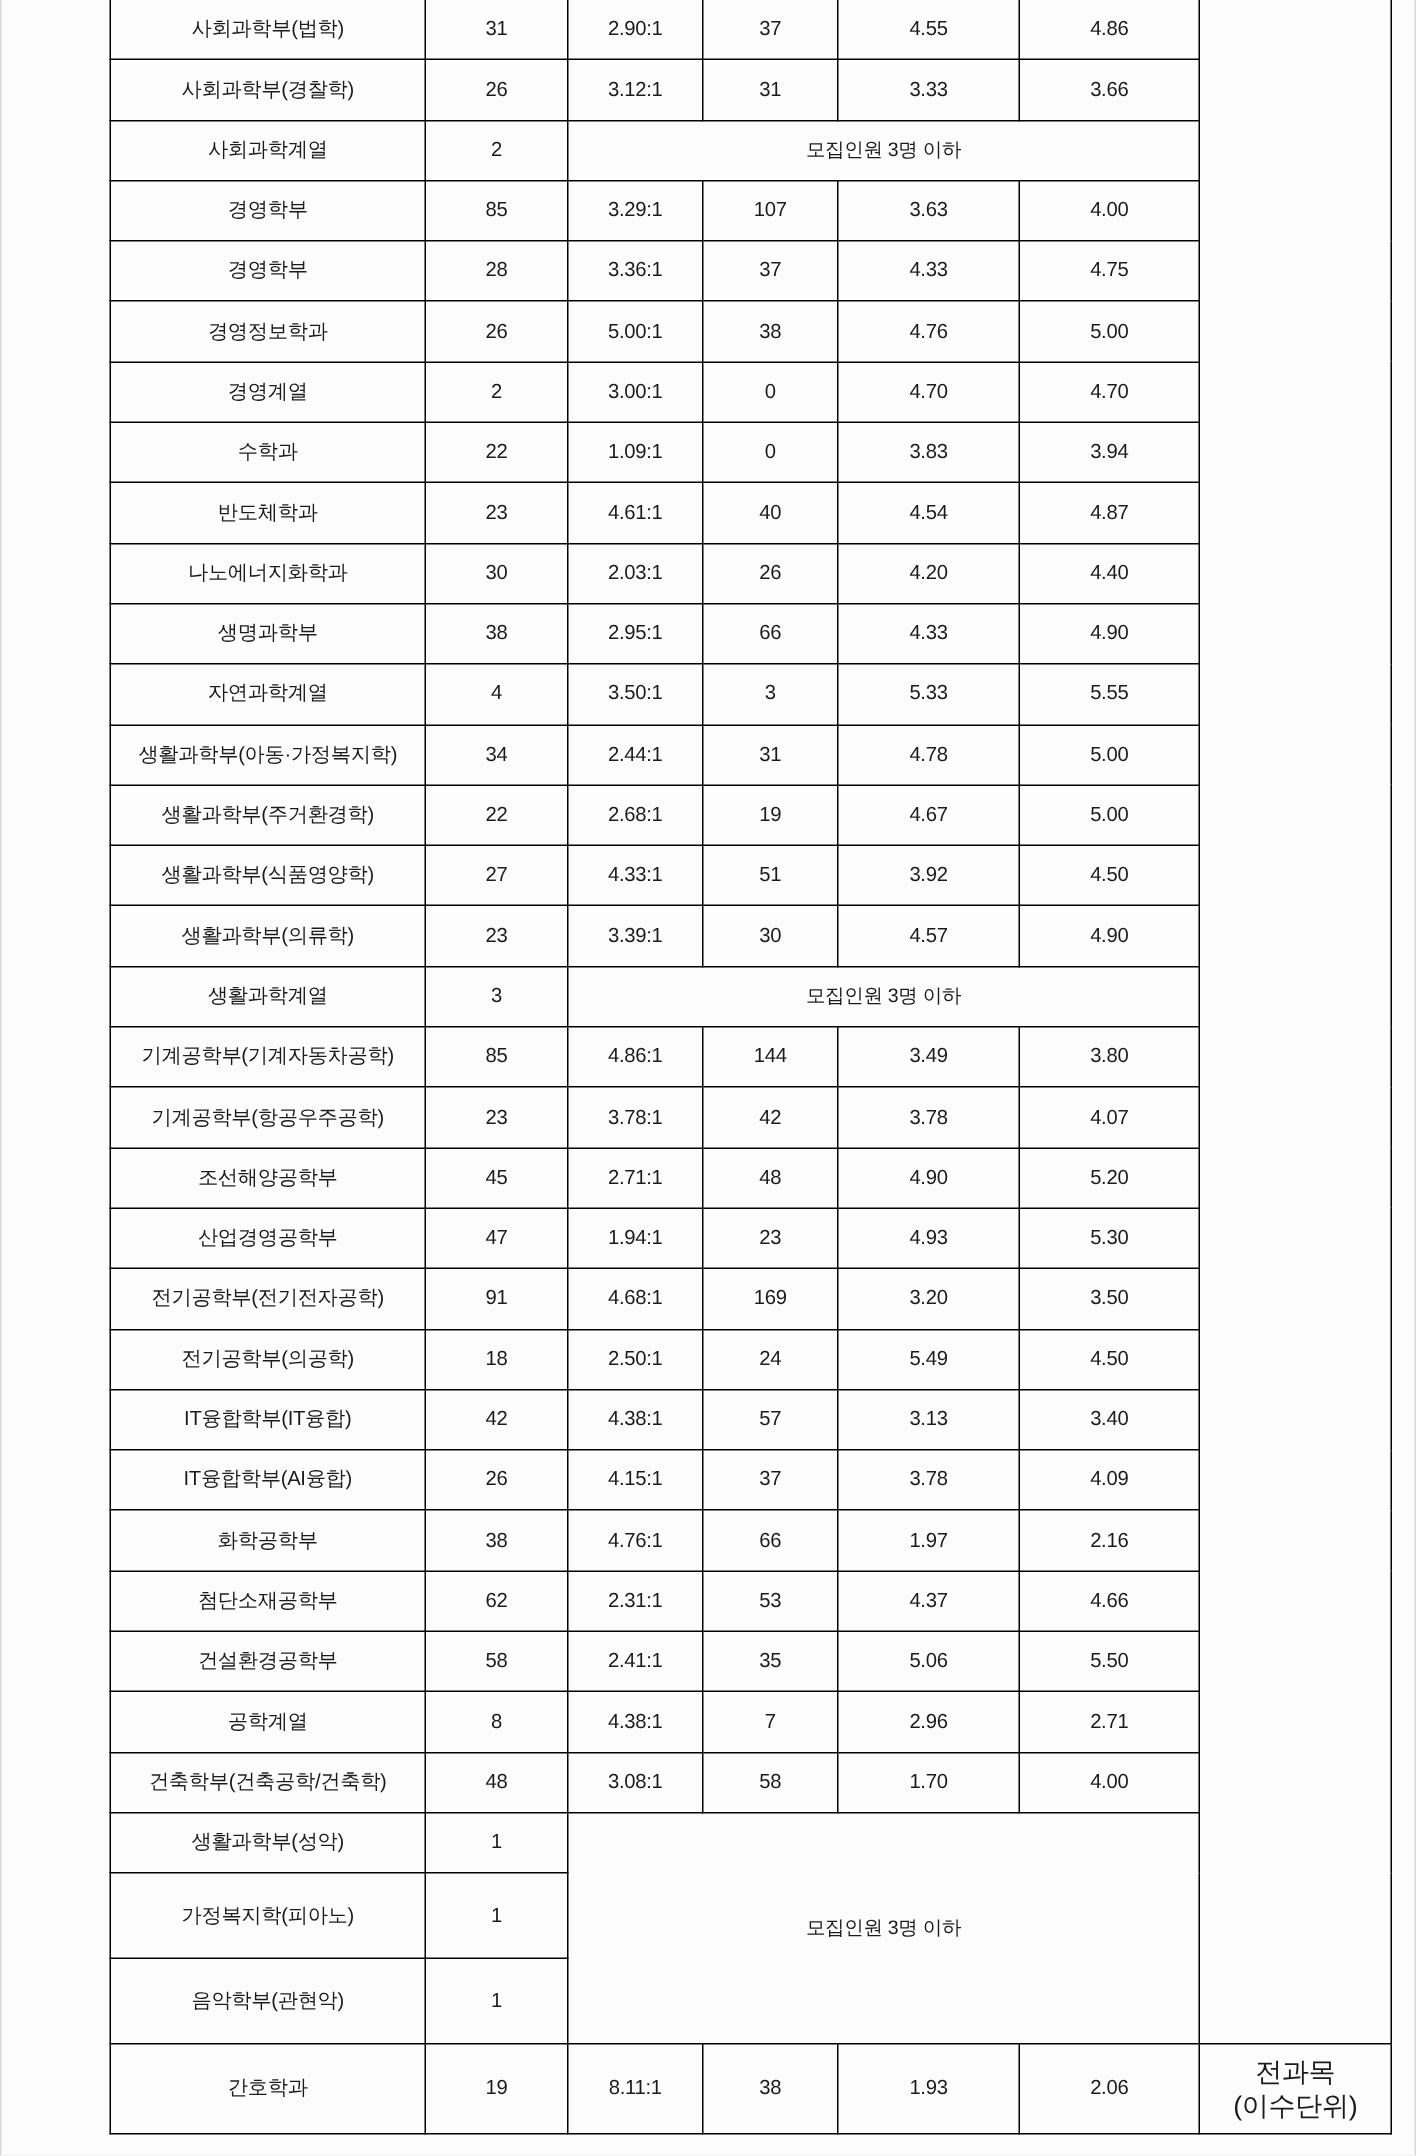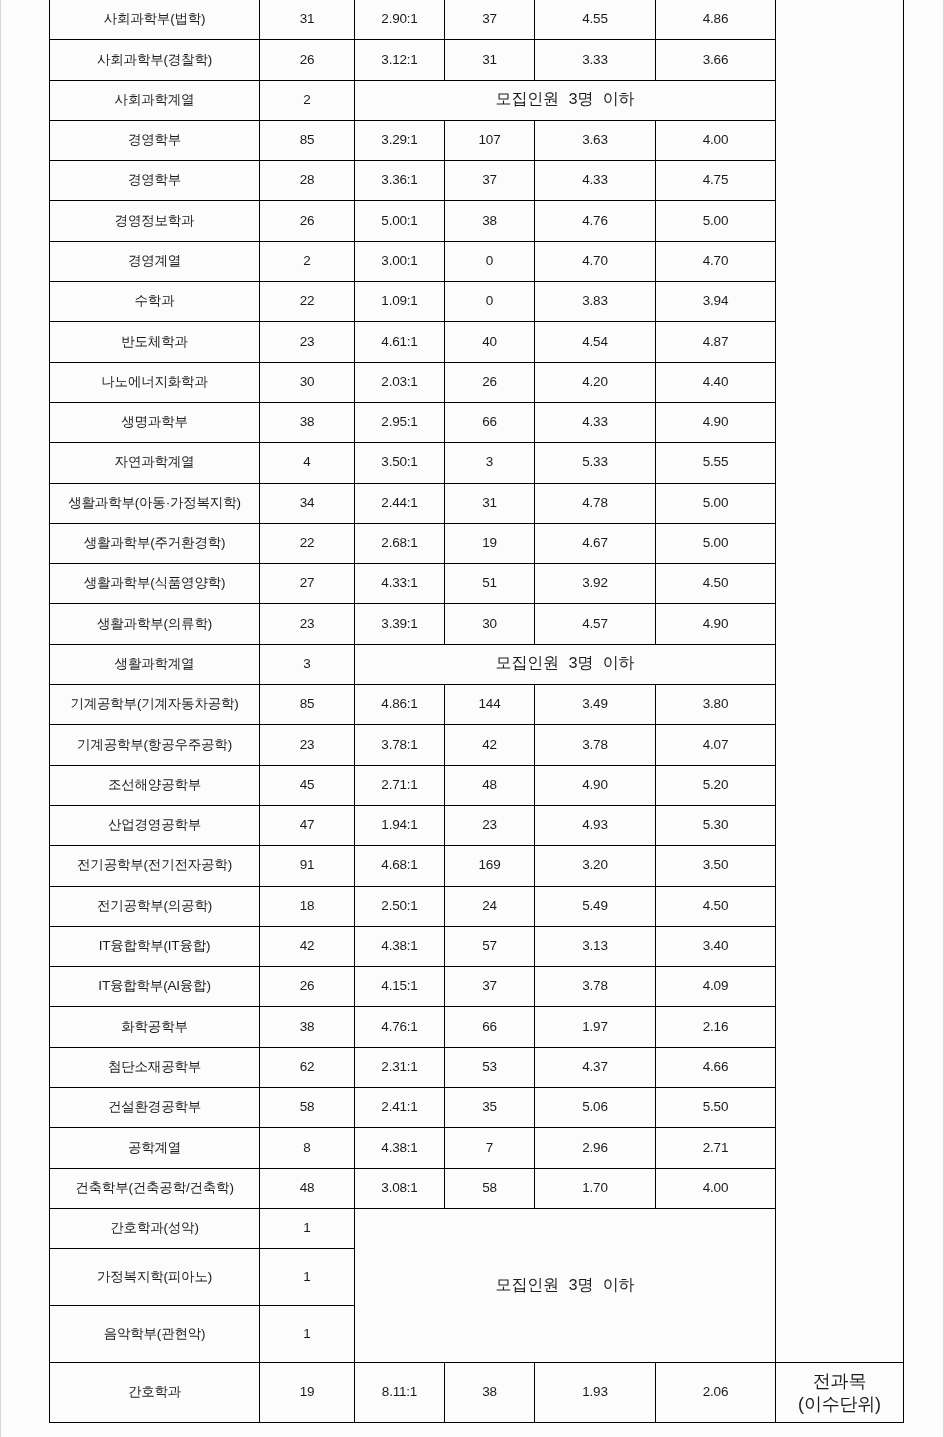--- a/index.html
+++ b/index.html
@@ -17,21 +17,21 @@
     width: 944px;
     height: 1437px;
     background: #fcfcfc;
     box-sizing: border-box;
     border-left: 1px solid #d8d8d8;
     border-right: 1px solid #d8d8d8;
     overflow: hidden;
   }
   .table-wrap {
     position: absolute;
-    left: 48px;
+    left: 72px;
     top: -1px;
     width: 854px;
   }
   table.admissions {
     border-collapse: collapse;
     table-layout: fixed;
     width: 854px;
     font-size: 13.5px;
     color: #1b1b1b;
   }
@@ -50,21 +50,21 @@
   col.c-quota  { width: 95px;  }
   col.c-ratio  { width: 90px;  }
   col.c-extra  { width: 90px;  }
   col.c-avg    { width: 121px; }
   col.c-cut    { width: 120px; }
   col.c-note   { width: 128px; }
 
   td.dept   { font-size: 13.5px; }
   td.num    { font-size: 13.5px; }
   td.bold   { font-weight: bold; }
-  td.merged-note { font-size: 16px; vertical-align: middle; font-family: Liberation Mono, monospace; }
+  td.merged-note { font-size: 13px; vertical-align: middle; }
   td.note-col { font-size: 18px; vertical-align: middle; }
   td.tall-note { vertical-align: top; padding-top: 8px; }
   tr.row-tall td { height: 56px; }
   tr.row-last td { height: 59px; }
   td.last-label { vertical-align: top; padding-top: 12px; }
   td.note-two-line { line-height: 1.7; }
   .nl { display: block; }
 </style>
 </head>
 <body>
@@ -311,21 +311,21 @@
           </tr>
           <tr>
             <td class="dept">건축학부(건축공학/건축학)</td>
             <td class="num">48</td>
             <td class="num">3.08:1</td>
             <td class="num">58</td>
             <td class="num">1.70</td>
             <td class="num bold">4.00</td>
           </tr>
           <tr>
-            <td class="dept">간호학과(성악)</td>
+            <td class="dept">생활과학부(성악)</td>
             <td class="num">1</td>
             <td class="merged-note tall-note" colspan="4" rowspan="3">모집인원 3명 이하</td>
           </tr>
           <tr class="row-tall">
             <td class="dept">가정복지학(피아노)</td>
             <td class="num">1</td>
           </tr>
           <tr class="row-tall">
             <td class="dept">음악학부(관현악)</td>
             <td class="num">1</td>

